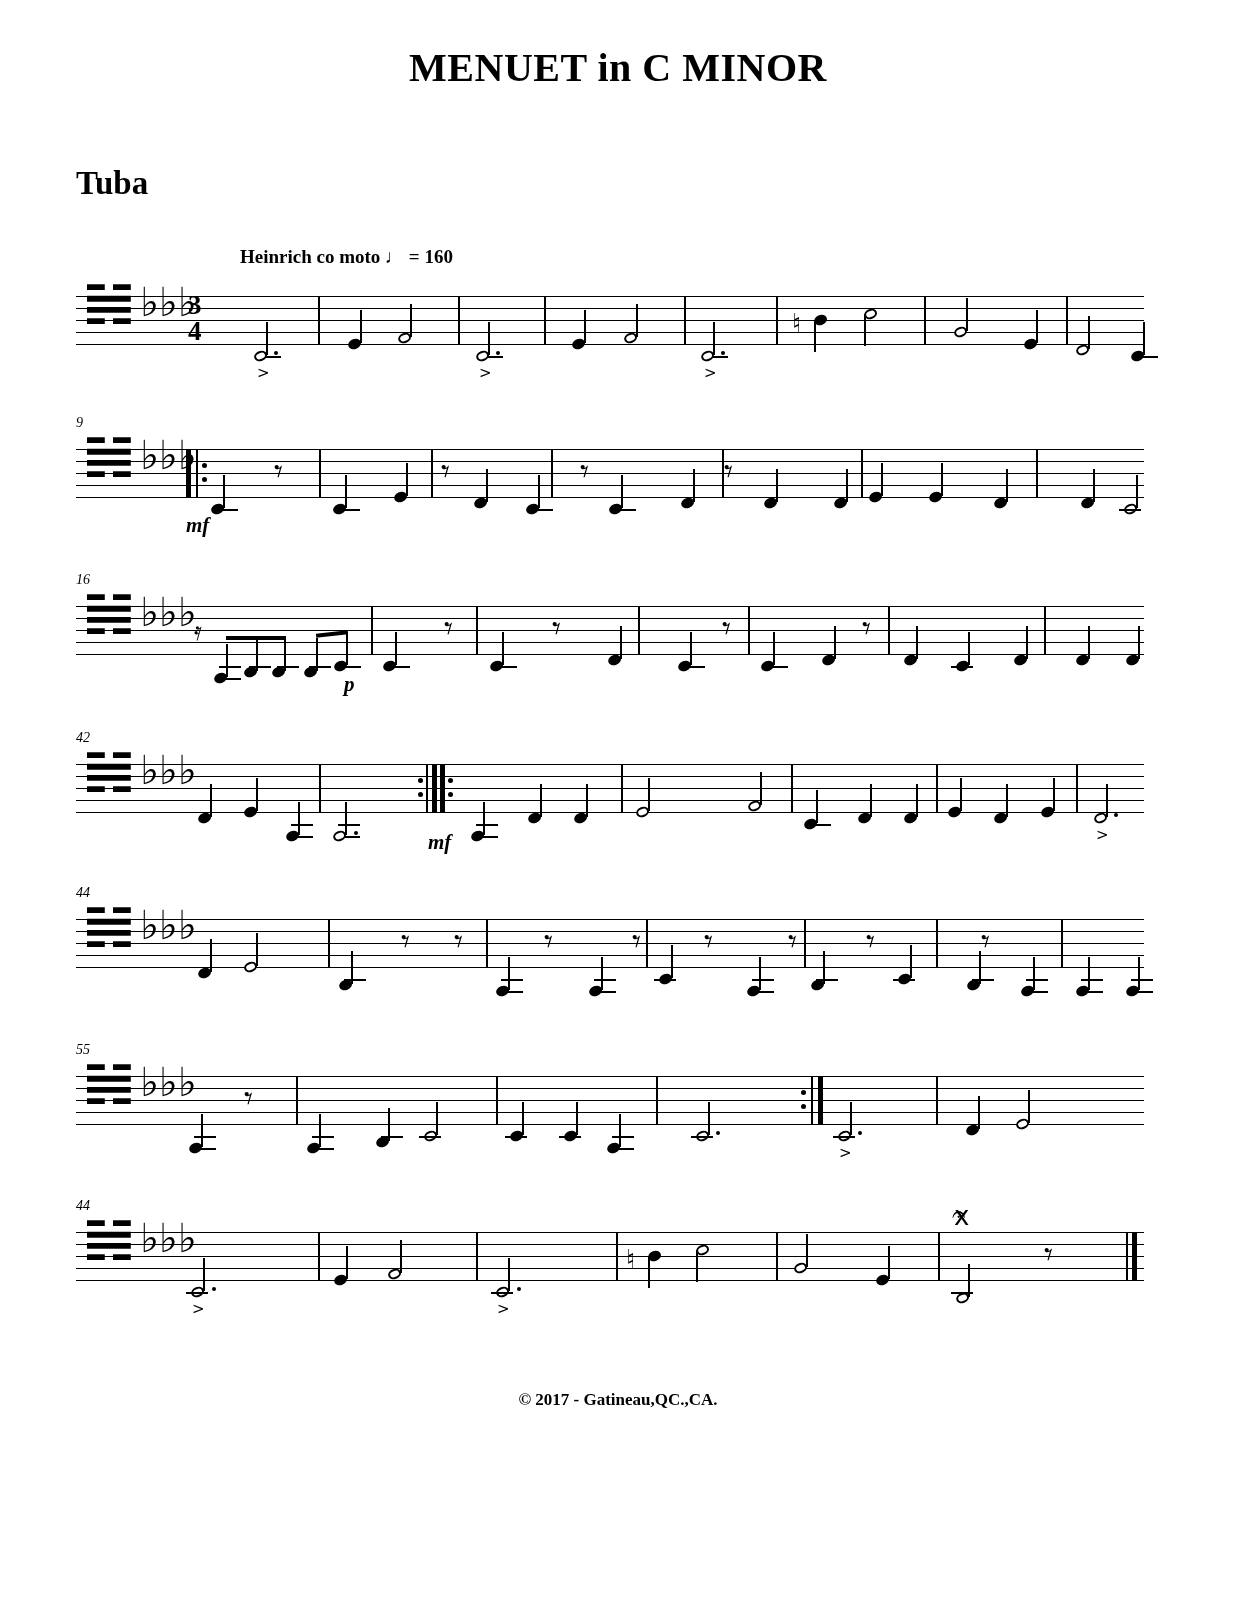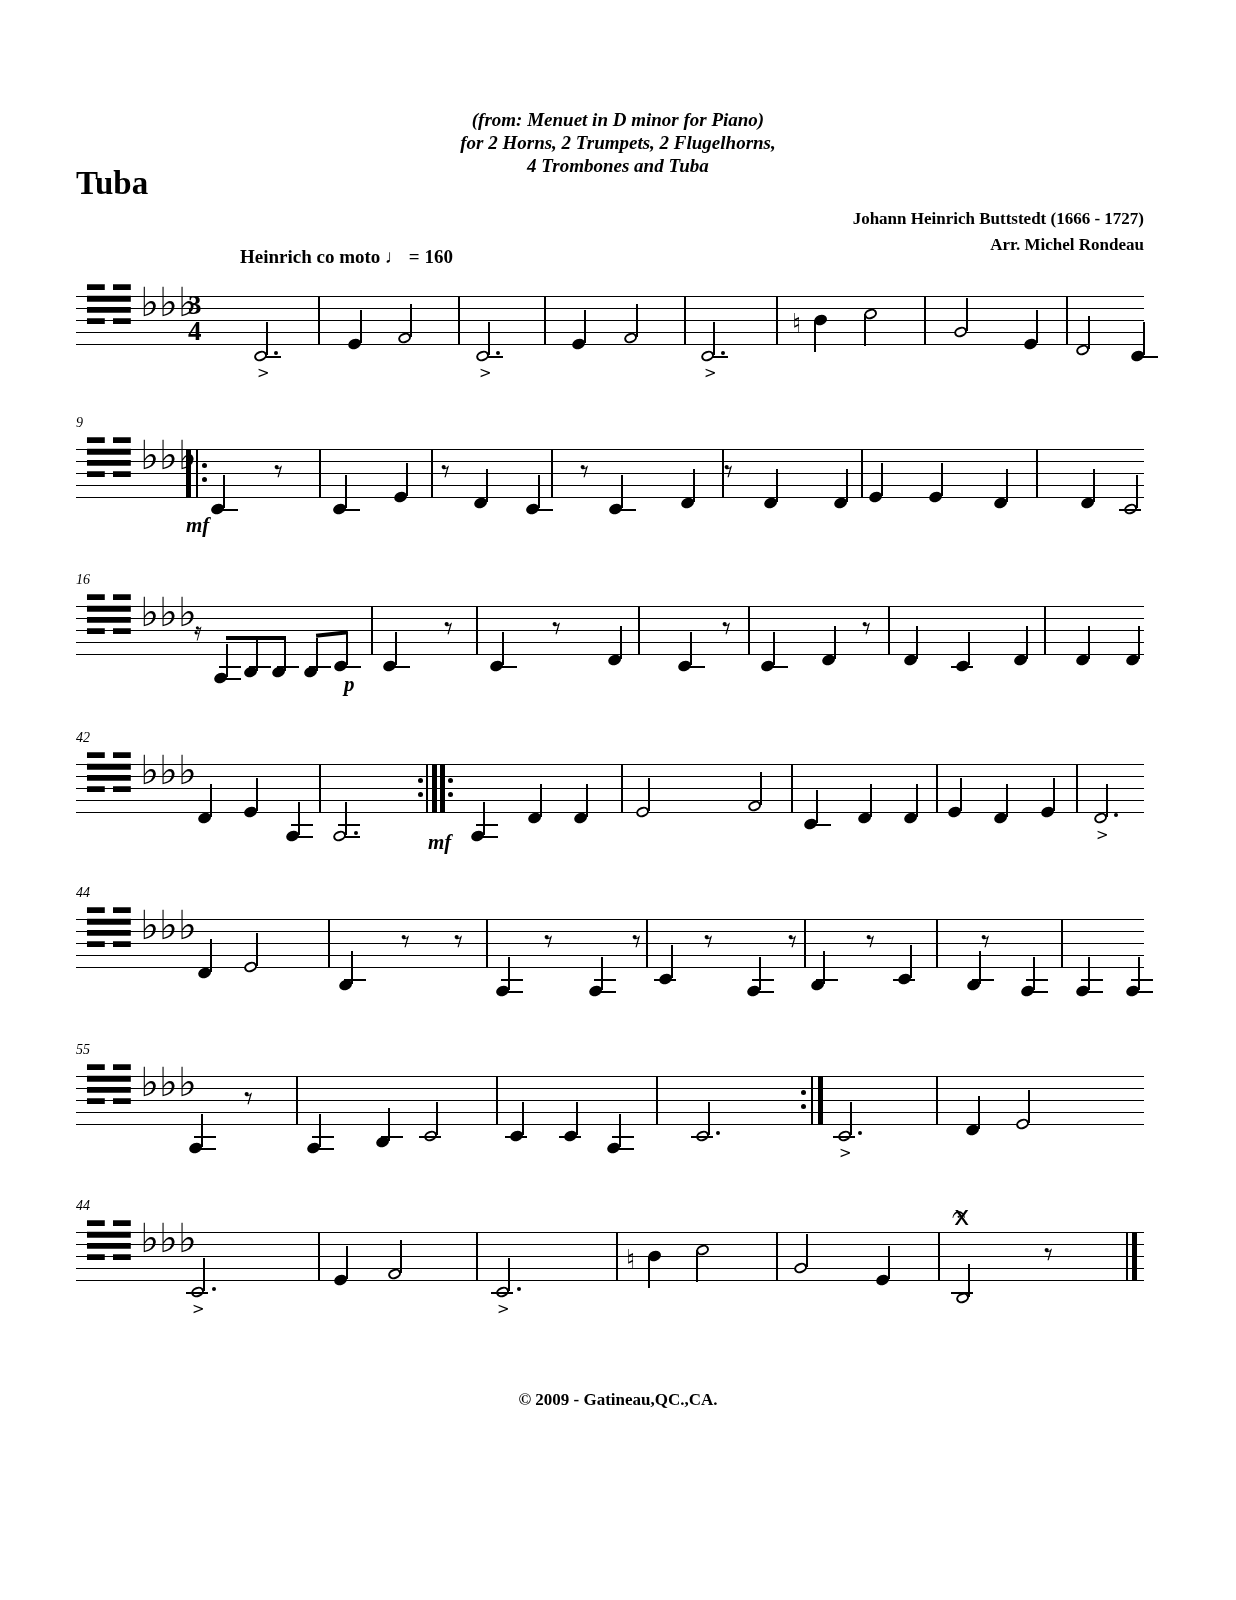--- a/index.html
+++ b/index.html
@@ -233,33 +233,25 @@
     position: absolute;
     height: 4px;
     background: #000;
   }
 </style>
 </head>
 <body>
 
 <div class="sheet">
 
-
-  <div class="subtitle">
-    <div>(from: Menuet in D minor for Piano)</div>
-    <div>for 2 Horns, 2 Trumpets, 2 Flugelhorns,</div>
-    <div>4 Trombones and Tuba</div>
-  </div>
+  <div class="title">MENUET in C MINOR</div>
+
 
   <div class="instrument">Tuba</div>
 
-  <div class="credits">
-    <div>Johann Heinrich Buttstedt (1666 - 1727)</div>
-    <div>Arr. Michel Rondeau</div>
-  </div>
 
   <div class="tempo">
     <span>Heinrich co moto</span>
     <span class="notehead">♩</span>
     <span>= 160</span>
   </div>
 
   <div class="system" style="top:262px;">
     <div class="staff">
       <div class="line l0"></div>
@@ -760,15 +752,15 @@
       <div class="fermata" style="left:876px; top:-28px; font-size:24px;">𝄐</div>
       <div class="note hollow" style="left:880px; top:61px;"></div>
       <div class="ledger" style="left:875px; top:60px;"></div>
       <div class="stem" style="left:892px; top:32px;"></div>
       <div class="rest" style="left:968px; top:5px;">𝄾</div>
       <div class="barline" style="left:1050px;"></div>
       <div class="barline thick" style="left:1056px;"></div>
     </div>
   </div>
 
-  <div class="copyright">© 2009 - Gatineau,QC.,CA.</div>
+  <div class="copyright">© 2017 - Gatineau,QC.,CA.</div>
 
 </div>
 
 </body></html>

